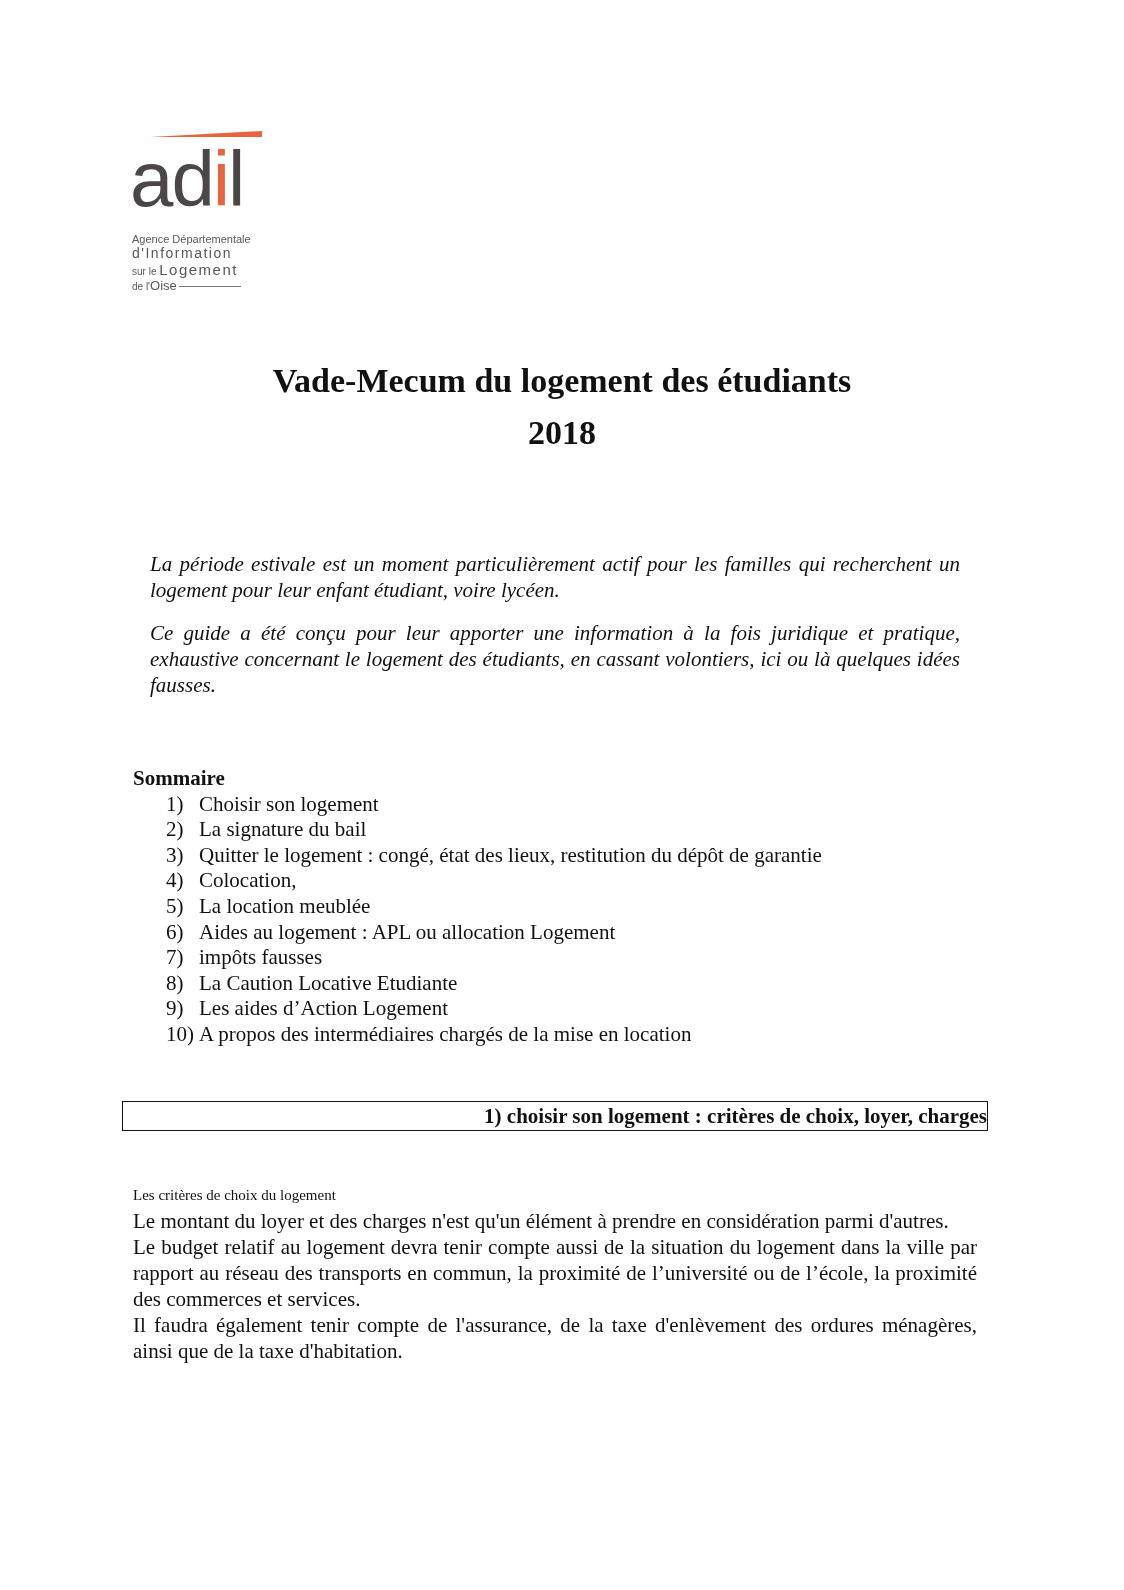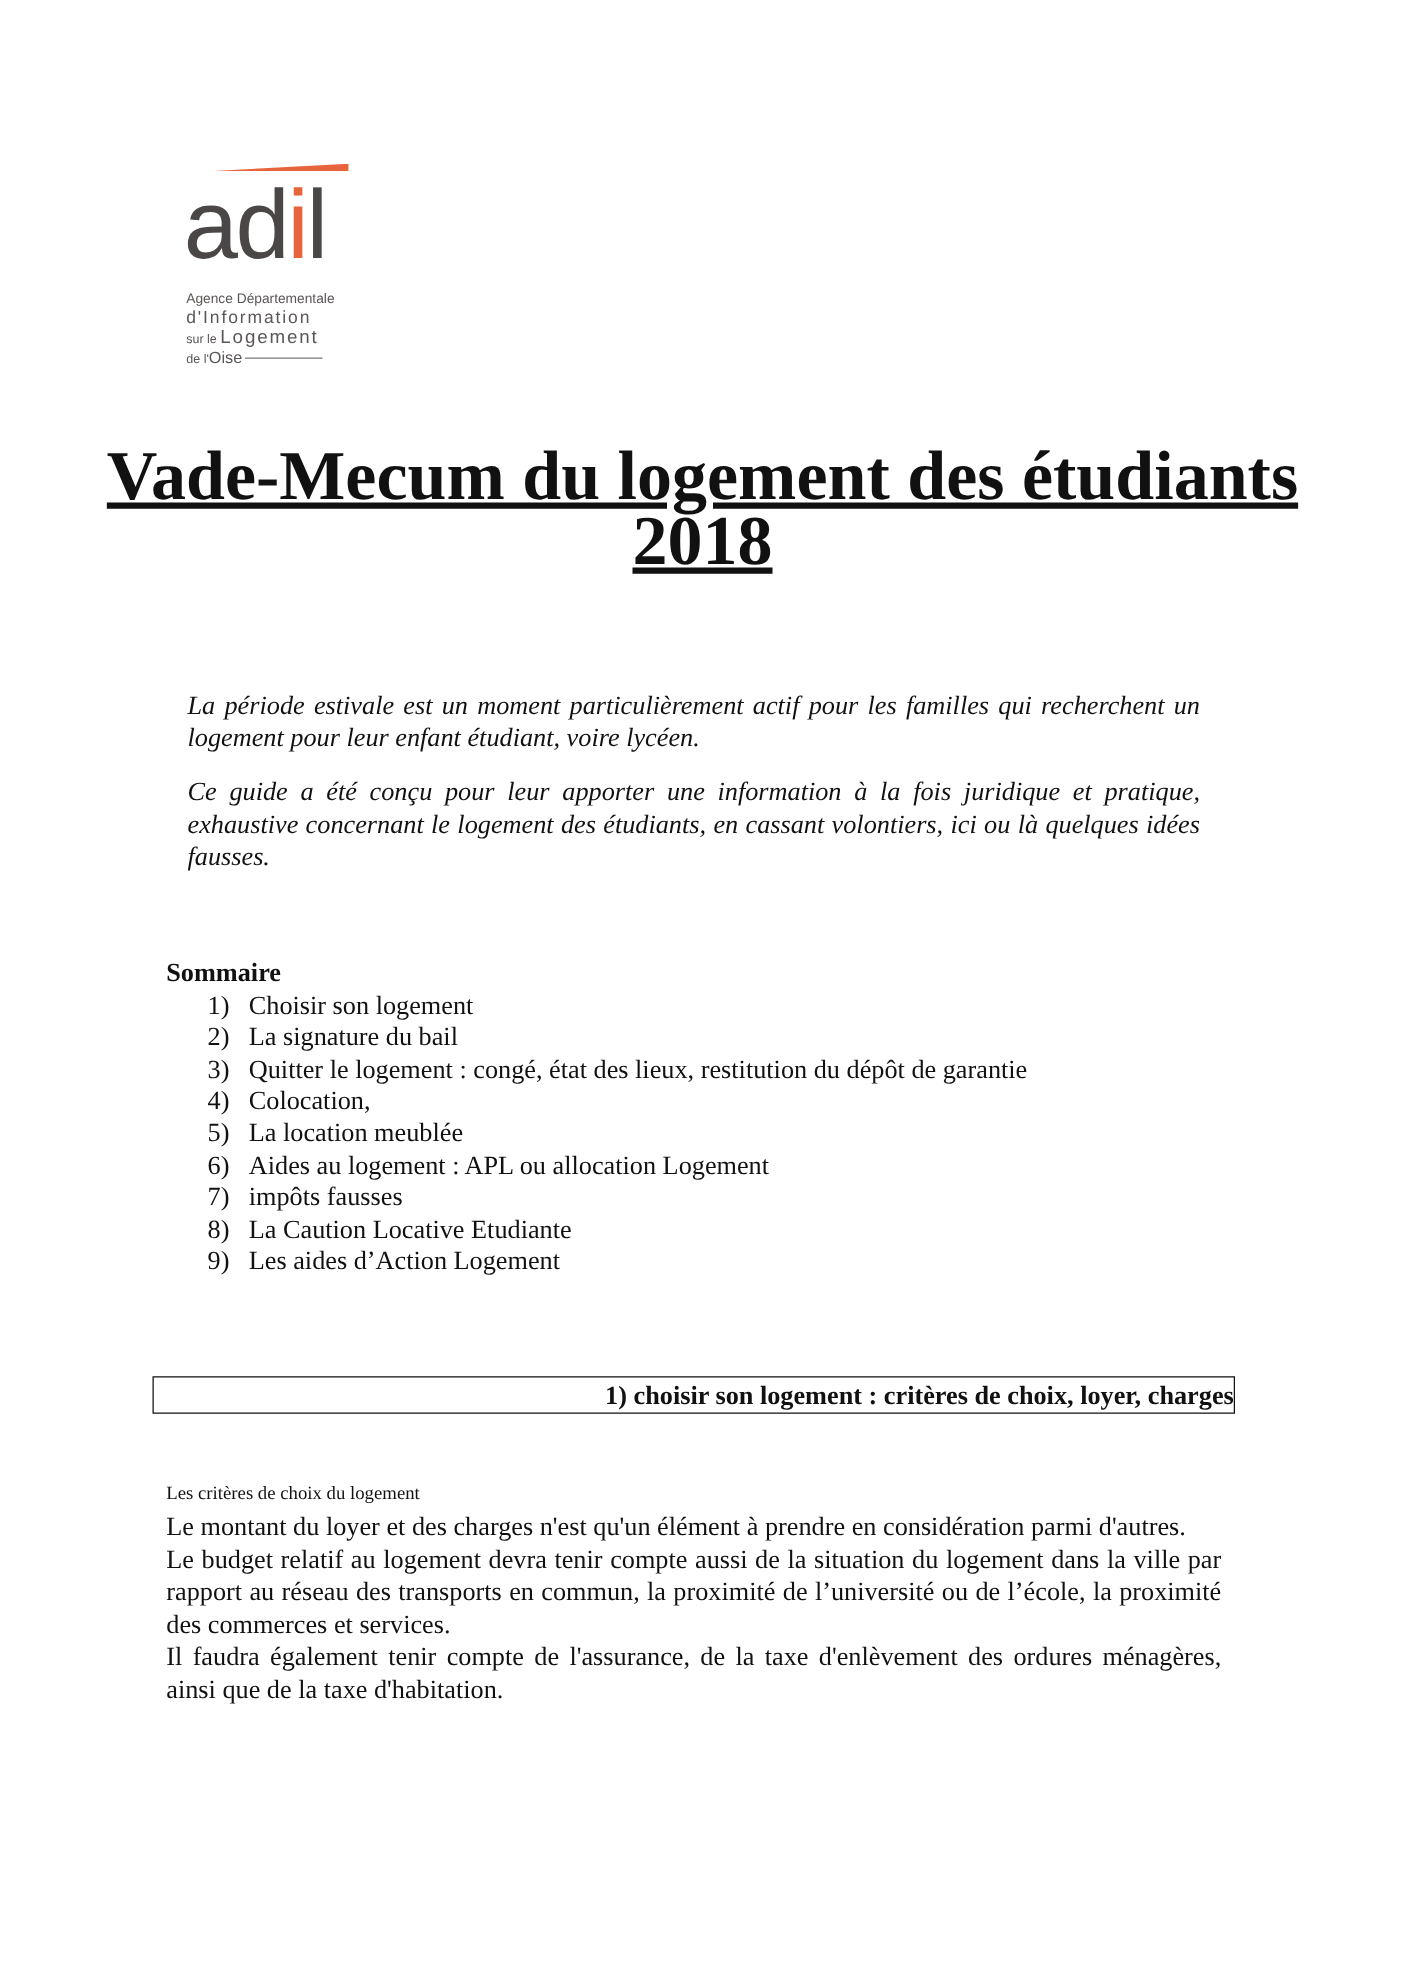--- a/index.html
+++ b/index.html
@@ -1,28 +1,28 @@
 <!DOCTYPE html>
 <html><head>
 <meta charset="utf-8">
 <style>
   html, body { margin: 0; padding: 0; background: #ffffff; }
   body { width: 1124px; height: 1590px; position: relative; font-family: "Liberation Serif", "DejaVu Serif", serif; color: #111; overflow: hidden; }
-  .logo { position: absolute; left: 147px; top: 130px; width: 140px; height: 150px; text-align: right; }
+  .logo { position: absolute; left: 130px; top: 130px; width: 140px; height: 150px; text-align: right; }
   .logo .roofbar { position: absolute; left: 20px; top: 1px; width: 112px; height: 6px; background: #e8643c; clip-path: polygon(0 100%, 100% 0, 100% 100%, 0 100%); }
   .logo .word { position: absolute; left: 0; top: 10px; font-family: "Liberation Sans", "DejaVu Sans", sans-serif; font-size: 78px; line-height: 78px; color: #4a4746; letter-spacing: -2px; }
   .logo .word .i { color: #e8643c; }
   .logo .sub { position: absolute; left: 2px; font-family: "Liberation Sans", "DejaVu Sans", sans-serif; color: #5a5756; white-space: nowrap; margin-top: 17px; }
   .logo .s1 { top: 86px; font-size: 11px; }
   .logo .s2 { top: 98px; font-size: 14px; letter-spacing: 1.5px; }
   .logo .s3 { top: 114px; font-size: 15px; letter-spacing: 1.5px; }
   .logo .s3 small, .logo .s4 small { font-size: 10px; letter-spacing: 0; }
   .logo .s4 { top: 131px; font-size: 13px; }
   .logo .s4 .line { display: inline-block; width: 62px; height: 1px; background: #7a7776; vertical-align: middle; margin-left: 2px; }
-  .title { position: absolute; left: 0; width: 1124px; top: 355px; text-align: center; font-weight: bold; font-size: 56px; line-height: 52px; text-decoration: underline; }
+  .title { position: absolute; left: 0; width: 1124px; top: 355px; text-align: center; font-weight: bold; font-size: 34px; line-height: 52px; }
   .intro { position: absolute; left: 133px; width: 844px; top: 534px; font-style: italic; font-size: 21px; line-height: 26px; text-align: justify; }
   .intro p { margin: 17px; }
   .intro .gap { height: 26px; }
   .sommaire { position: absolute; left: 133px; top: 766px; font-size: 21px; line-height: 25.6px; }
   .sommaire h3 { margin: 0; font-size: 21px; font-weight: bold; }
   .sommaire ol { list-style: none; margin: 0; padding: 0 0 0 33px; }
   .sommaire li { display: flex; }
   .sommaire .num { width: 33px; display: inline-block; }
   .sectionbox { position: absolute; left: 122px; top: 1101px; width: 864px; height: 28px; border: 1.5px solid #111; text-align: right; font-weight: bold; font-size: 21px; line-height: 28px; }
   .criteria { position: absolute; left: 133px; width: 844px; top: 1182px; font-size: 21px; line-height: 26px; text-align: justify; }
@@ -84,20 +84,24 @@
         <span>impôts fausses</span>
       </li>
     <li>
         <span class="num">8)</span>
         <span>La Caution Locative Etudiante</span>
       </li>
     <li>
         <span class="num">9)</span>
         <span>Les aides d’Action Logement</span>
       </li>
+    <li>
+        <span class="num">10)</span>
+        <span>A propos des intermédiaires chargés de la mise en location</span>
+      </li>
   </ol>
 </div>
 
 <div class="sectionbox">1) choisir son logement : critères de choix, loyer, charges</div>
 
 <div class="criteria">
   <h3>Les critères de choix du logement</h3>
   <p>Le montant du loyer et des charges n'est qu'un élément à prendre en considération parmi d'autres.</p>
   <p>Le budget relatif au logement devra tenir compte aussi de la situation du logement dans la ville par rapport au réseau des transports en commun, la proximité de l’université ou de l’école, la proximité des commerces et services.</p>
   <p>Il faudra également tenir compte de l'assurance, de la taxe d'enlèvement des ordures ménagères, ainsi que de la taxe d'habitation.</p>

